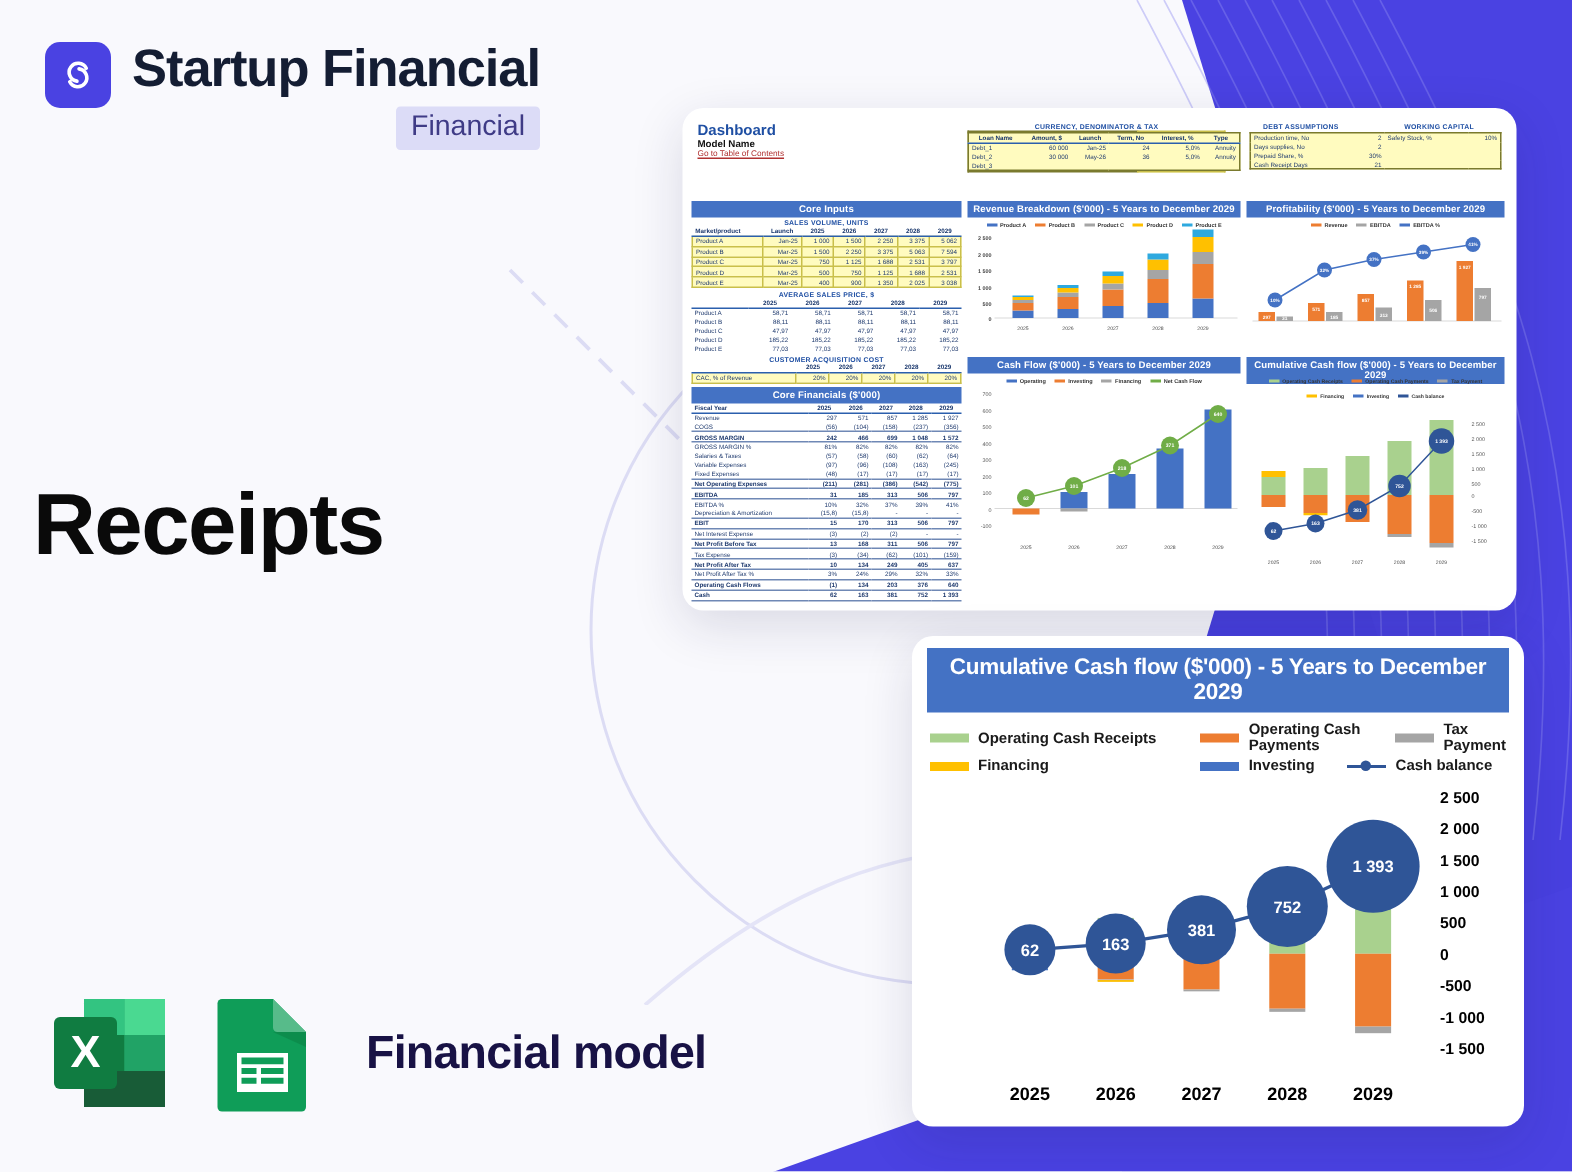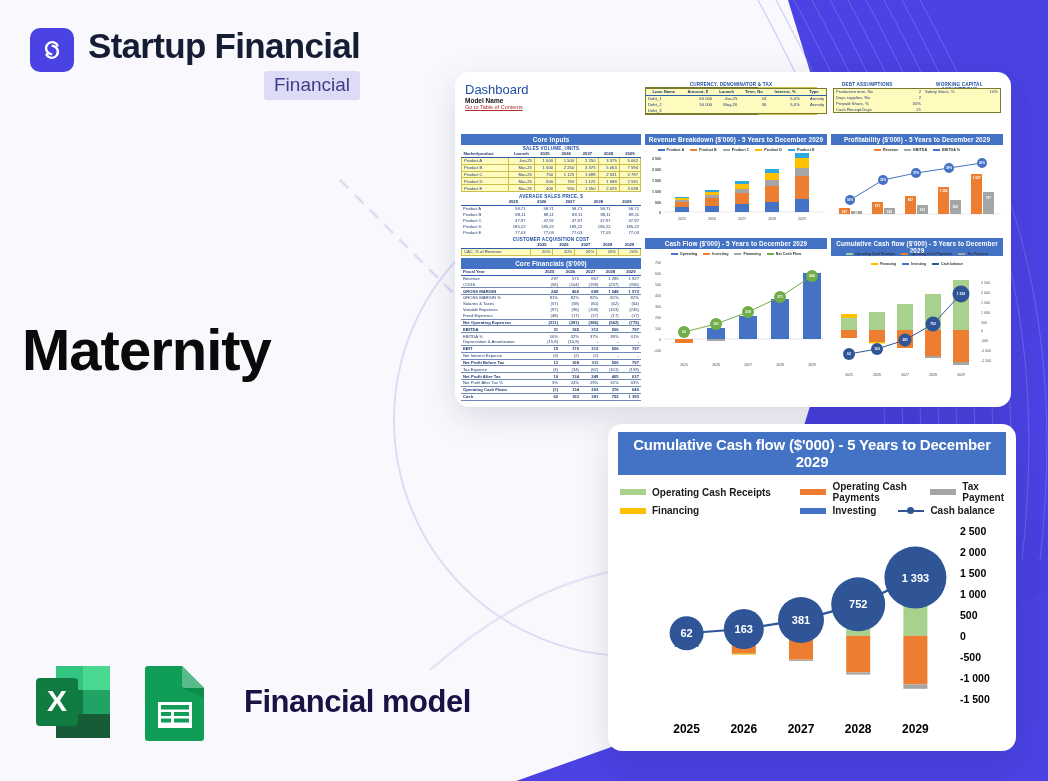--- a/index.html
+++ b/index.html
@@ -58,21 +58,21 @@
   .footer-label { font-size:31px; font-weight:bold; color:#181245; letter-spacing:-0.5px; margin-left:8px;}
 
   
   .card {
     position:absolute; background:#fff; border-radius:14px;
     box-shadow:0 10px 34px rgba(30,30,80,.14);
   }
   #dash-card { left:455px; top:72px; width:556px; height:335px; padding:8px 6px; overflow:hidden; }
 
   .ds { font-family:"Liberation Sans", sans-serif; }
-  .ds-title { color:#1f4fa3; font-weight:normal; font-size:13px; }
+  .ds-title { color:#1f4fa3; font-weight:bold; font-size:10px; }
   .ds-sub { color:#111; font-weight:bold; font-size:6.5px; }
   .ds-link { color:#b03030; font-size:5.5px; text-decoration:underline; }
   .bar-blue {
     background:#4472c4; color:#fff; font-weight:bold; font-size:6.4px;
     text-align:center; padding:2px 0; letter-spacing:.1px;
   }
   .sec-cap { color:#1f4fa3; font-weight:bold; font-size:4.6px; text-align:center; letter-spacing:.2px;}
   .tbl { width:100%; border-collapse:collapse; font-size:4.2px; color:#1f3a6e; }
   .tbl td, .tbl th { padding:0.3px 2px; line-height:1.25; }
   .tbl .hd { border-bottom:1px solid #2b5fad; font-weight:bold; color:#17356b; text-align:center;}
@@ -142,21 +142,21 @@
     </div>
     <div class="brand-text">
       <div class="brand-title">Startup Financial</div>
       <div class="brand-sub-wrap">
         <span class="brand-sub">Financial</span>
       </div>
     </div>
   </div>
 
   <div class="hero">
-    <div>Maternity</div>
+    <div>Receipts</div>
   </div>
 
   <div class="footer">
     <svg class="ficon" viewBox="0 0 84 84">
       <rect x="24" y="6" width="54" height="72" rx="3" fill="#21a366"></rect>
       <rect x="24" y="6" width="27" height="24" fill="#33c481"></rect>
       <rect x="51" y="6" width="27" height="24" fill="#4ad991"></rect>
       <rect x="24" y="30" width="27" height="24" fill="#107c41"></rect>
       <rect x="51" y="30" width="27" height="24" fill="#21a366"></rect>
       <rect x="24" y="54" width="54" height="24" fill="#185c37"></rect>

